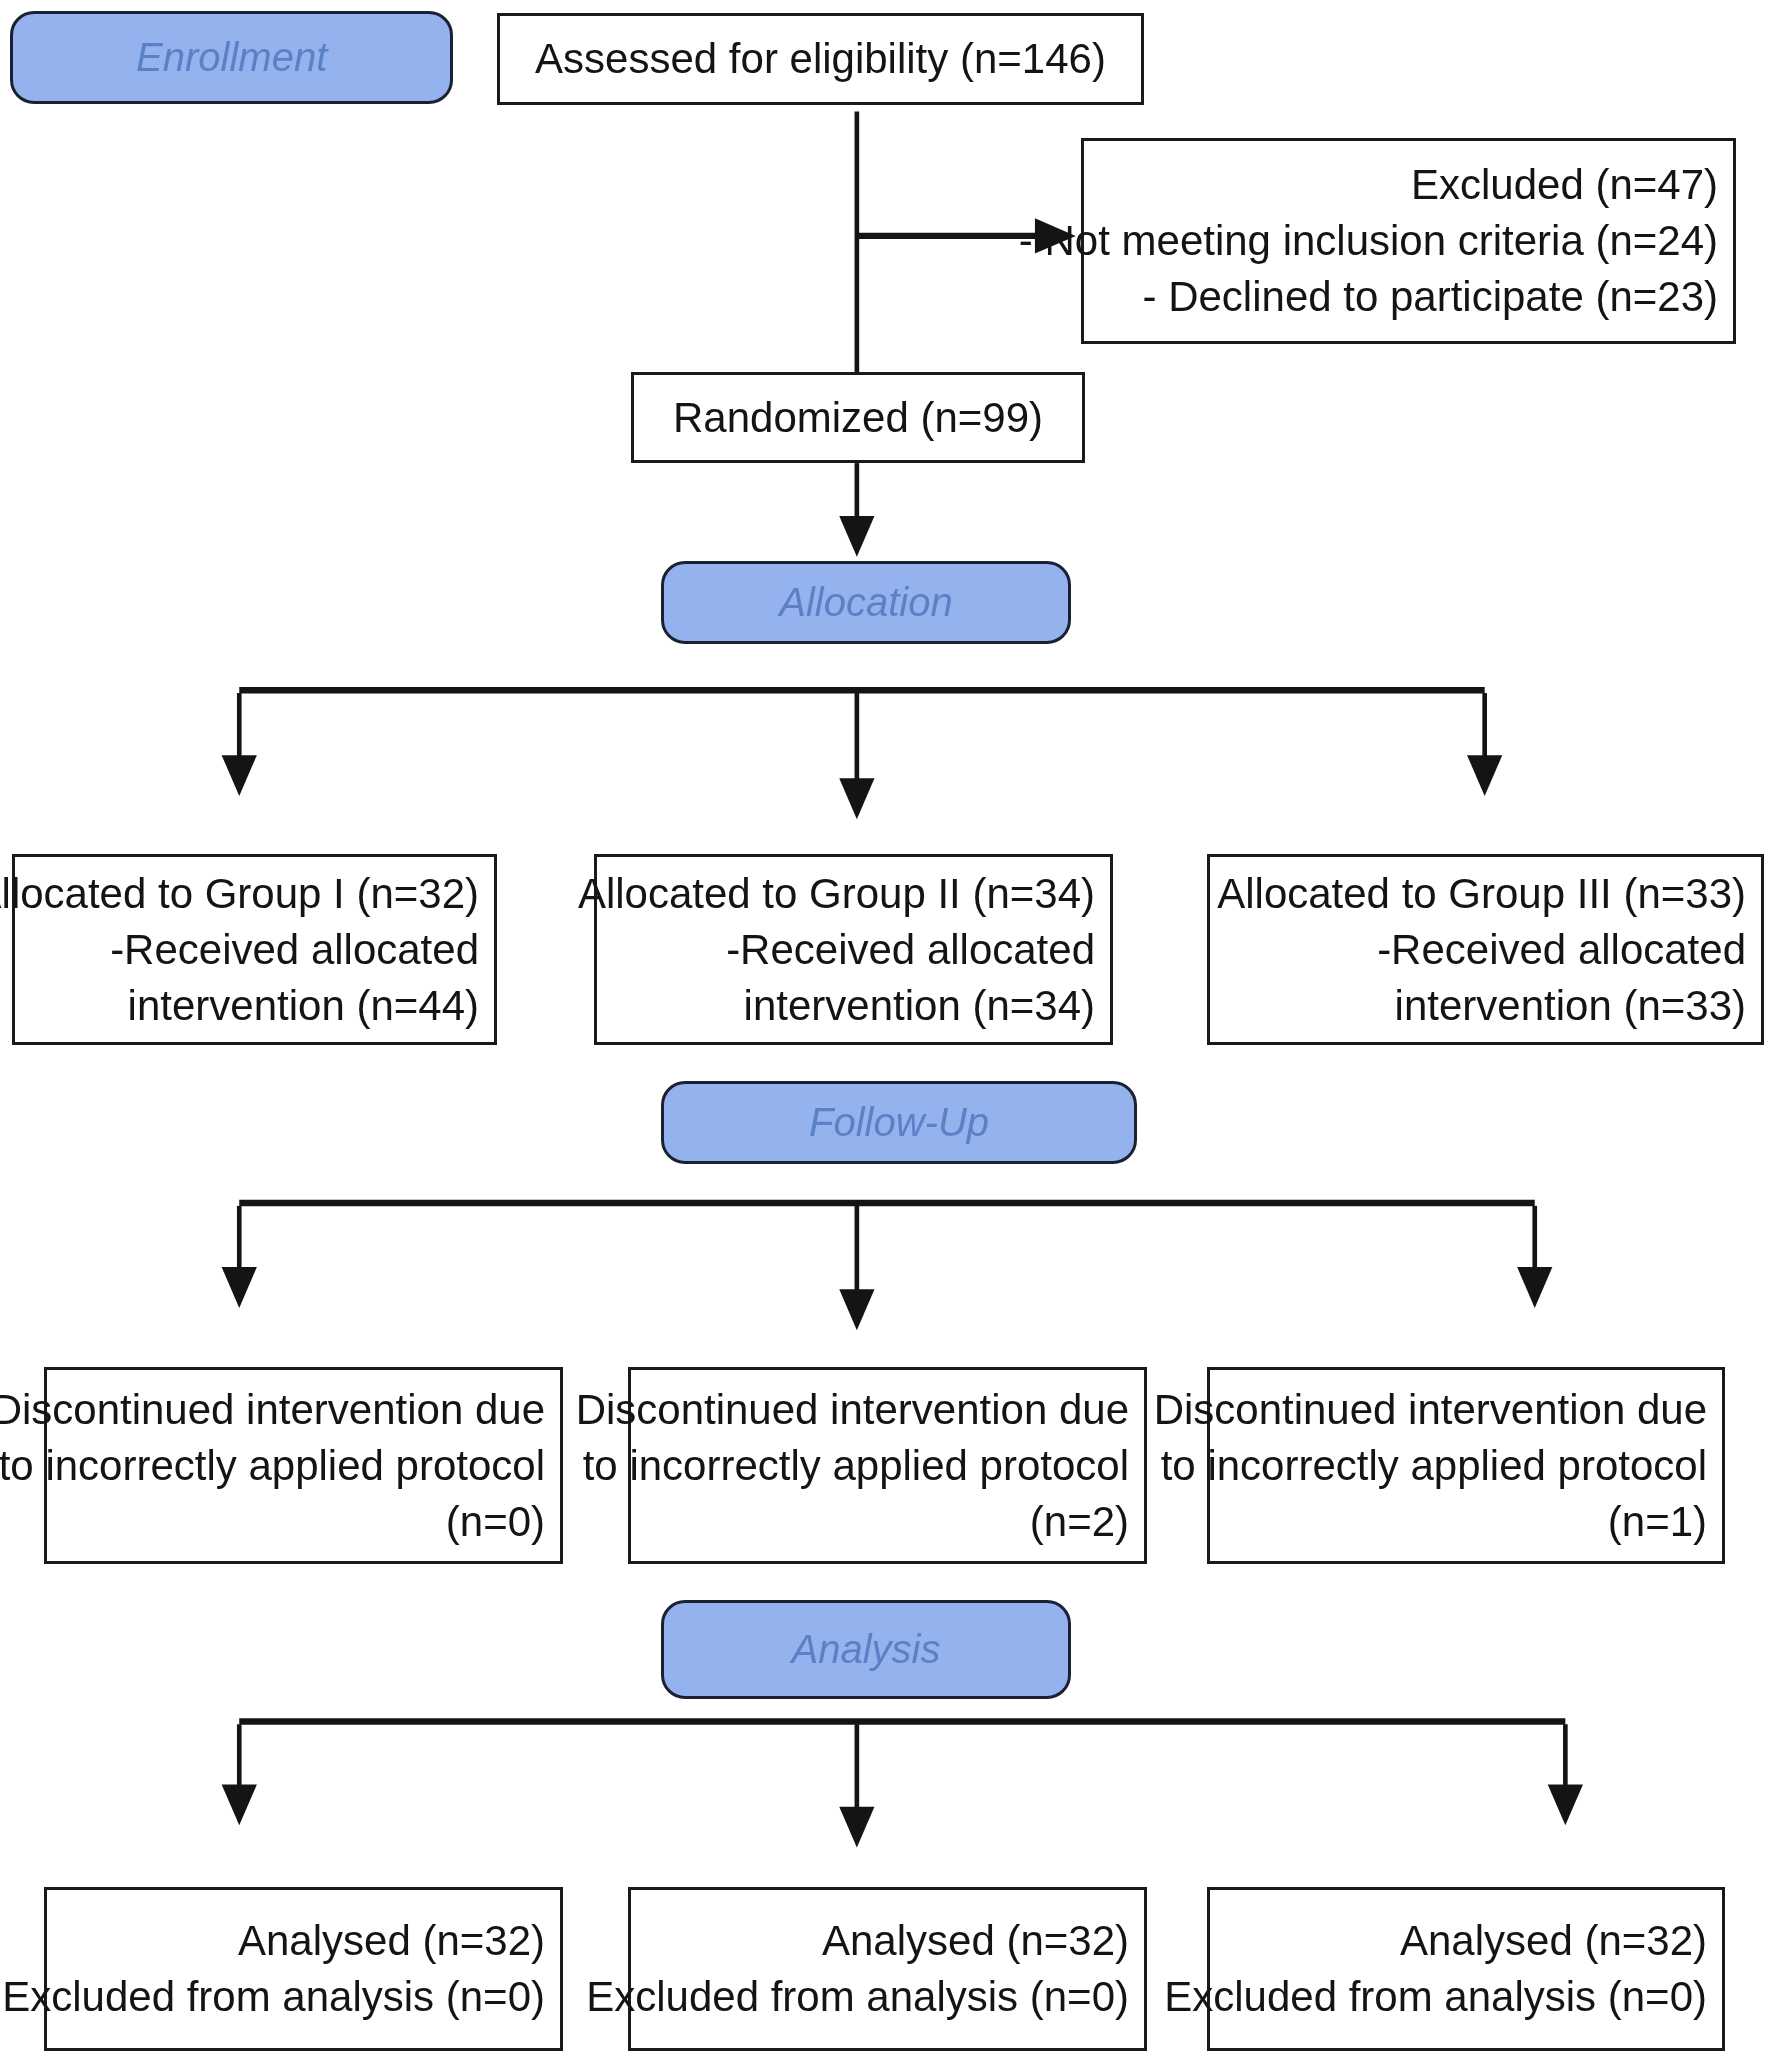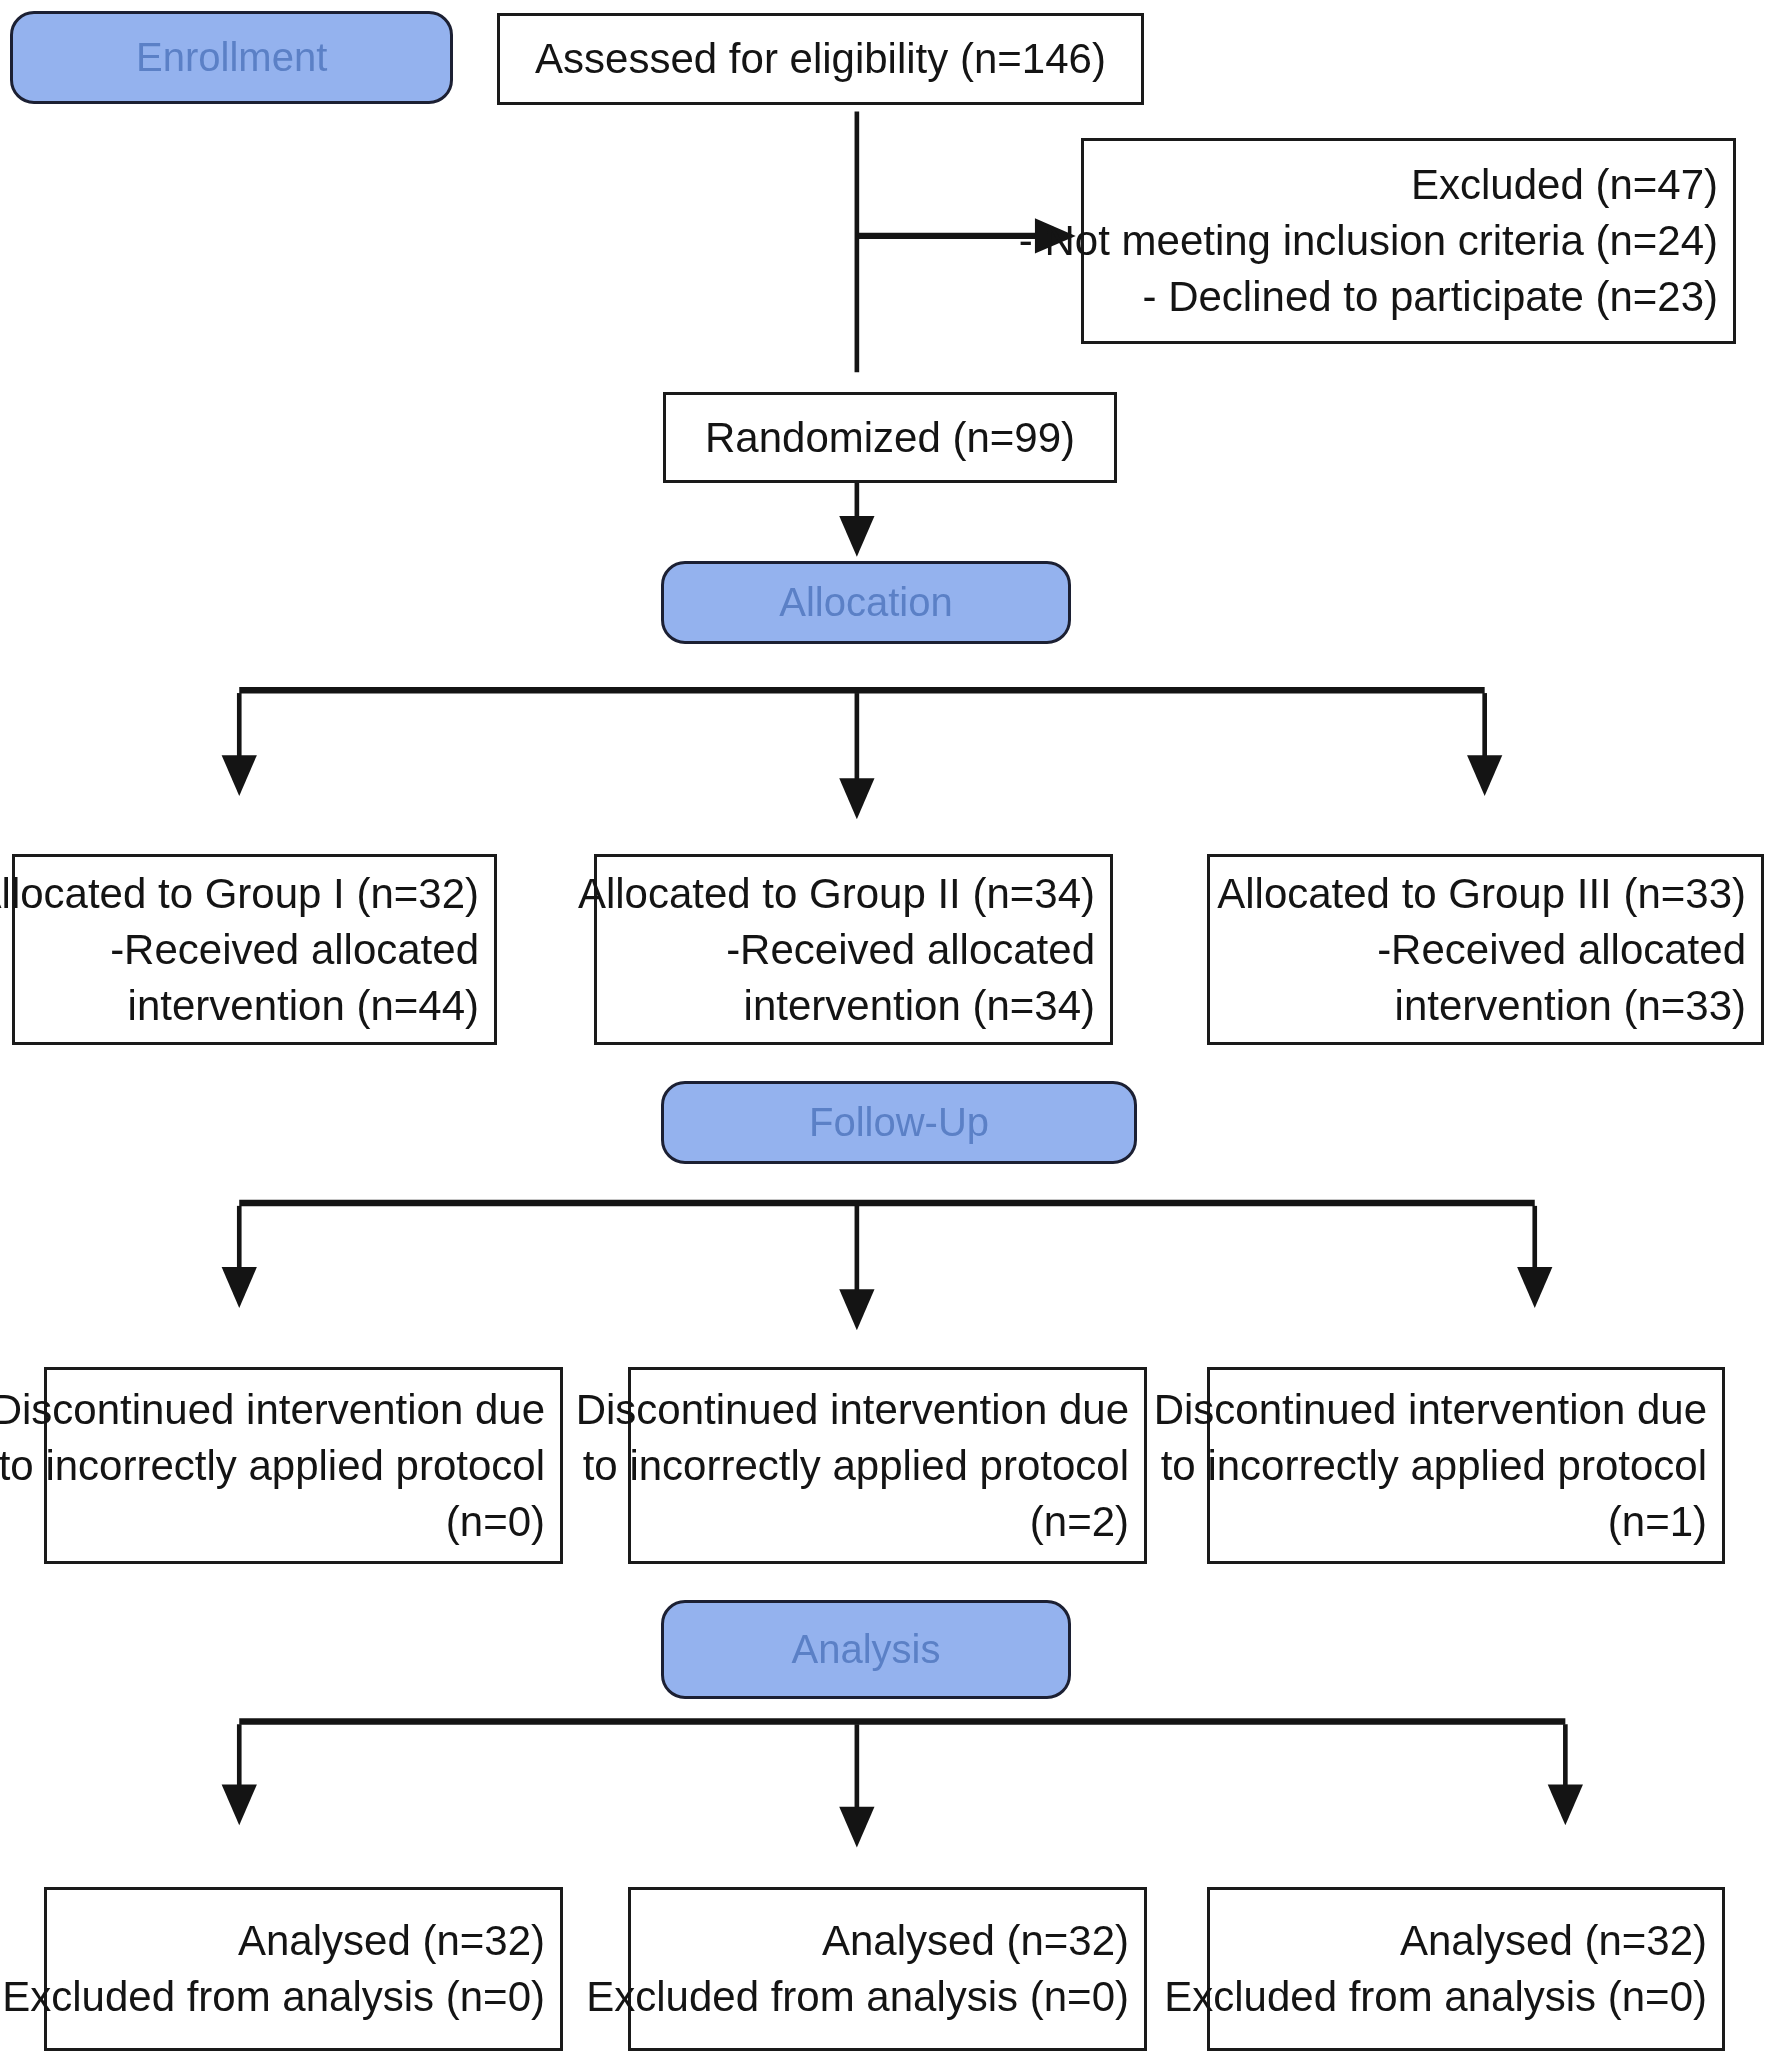--- a/index.html
+++ b/index.html
@@ -40,27 +40,28 @@
   .pill{
     position:absolute;
     box-sizing:border-box;
     background:var(--stage-fill);
     border:3.7px solid var(--stage-border);
     border-radius:24px;
     color:var(--stage-text);
     display:flex;align-items:center;justify-content:center;
     font-size:40px;
     z-index:2;
+    font-style:italic;
   }
 
   
   #pill-enrollment{left:10.2px;top:11px;width:443px;height:93px;}
   #box-assessed{left:497px;top:13px;width:647px;height:92px;}
   #box-excluded{left:1081px;top:138px;width:655px;height:206px;padding-left:42px;}
-  #box-randomized{left:631px;top:392px;width:454px;height:91px;margin-left:32px;}
+  #box-randomized{left:631px;top:372px;width:454px;height:91px;}
   #pill-allocation{left:661px;top:561px;width:410px;height:83px;}
   #box-alloc-1{left:12px;top:854px;width:485px;height:191px;}
   #box-alloc-2{left:594px;top:854px;width:519px;height:191px;}
   #box-alloc-3{left:1207px;top:854px;width:557px;height:191px;}
   #pill-followup{left:661px;top:1081px;width:476px;height:83px;}
   #box-disc-1{left:44px;top:1367px;width:519px;height:197px;}
   #box-disc-2{left:628px;top:1367px;width:519px;height:197px;}
   #box-disc-3{left:1207px;top:1367px;width:518px;height:197px;}
   #pill-analysis{left:661px;top:1600px;width:410px;height:99px;}
   #box-anal-1{left:44px;top:1887px;width:519px;height:164px;}

